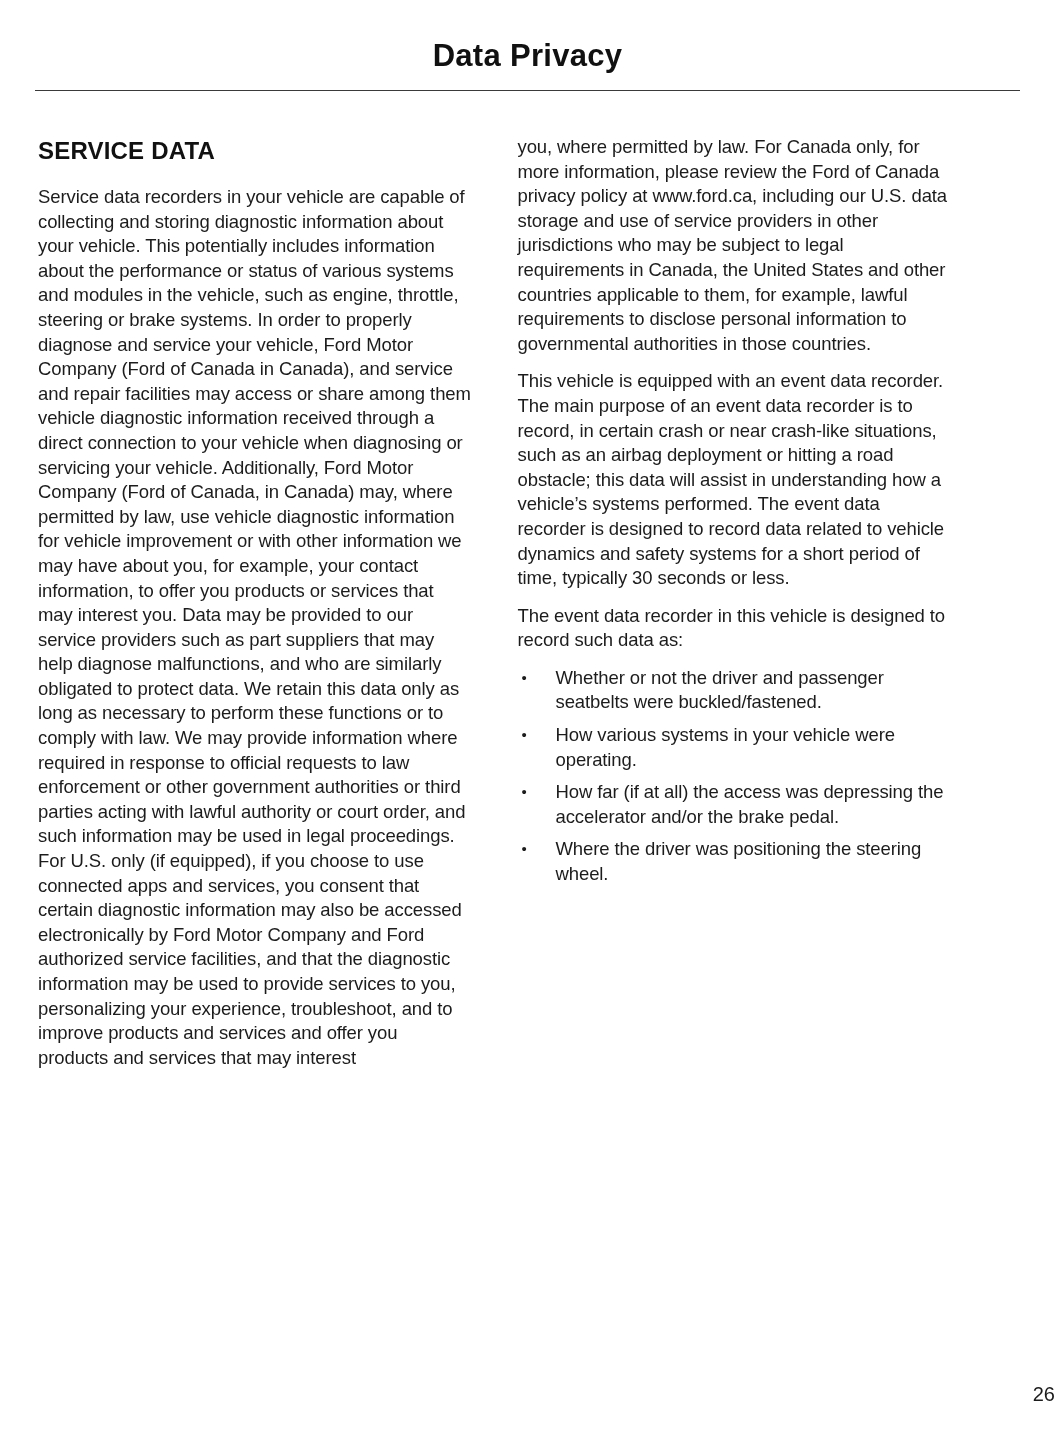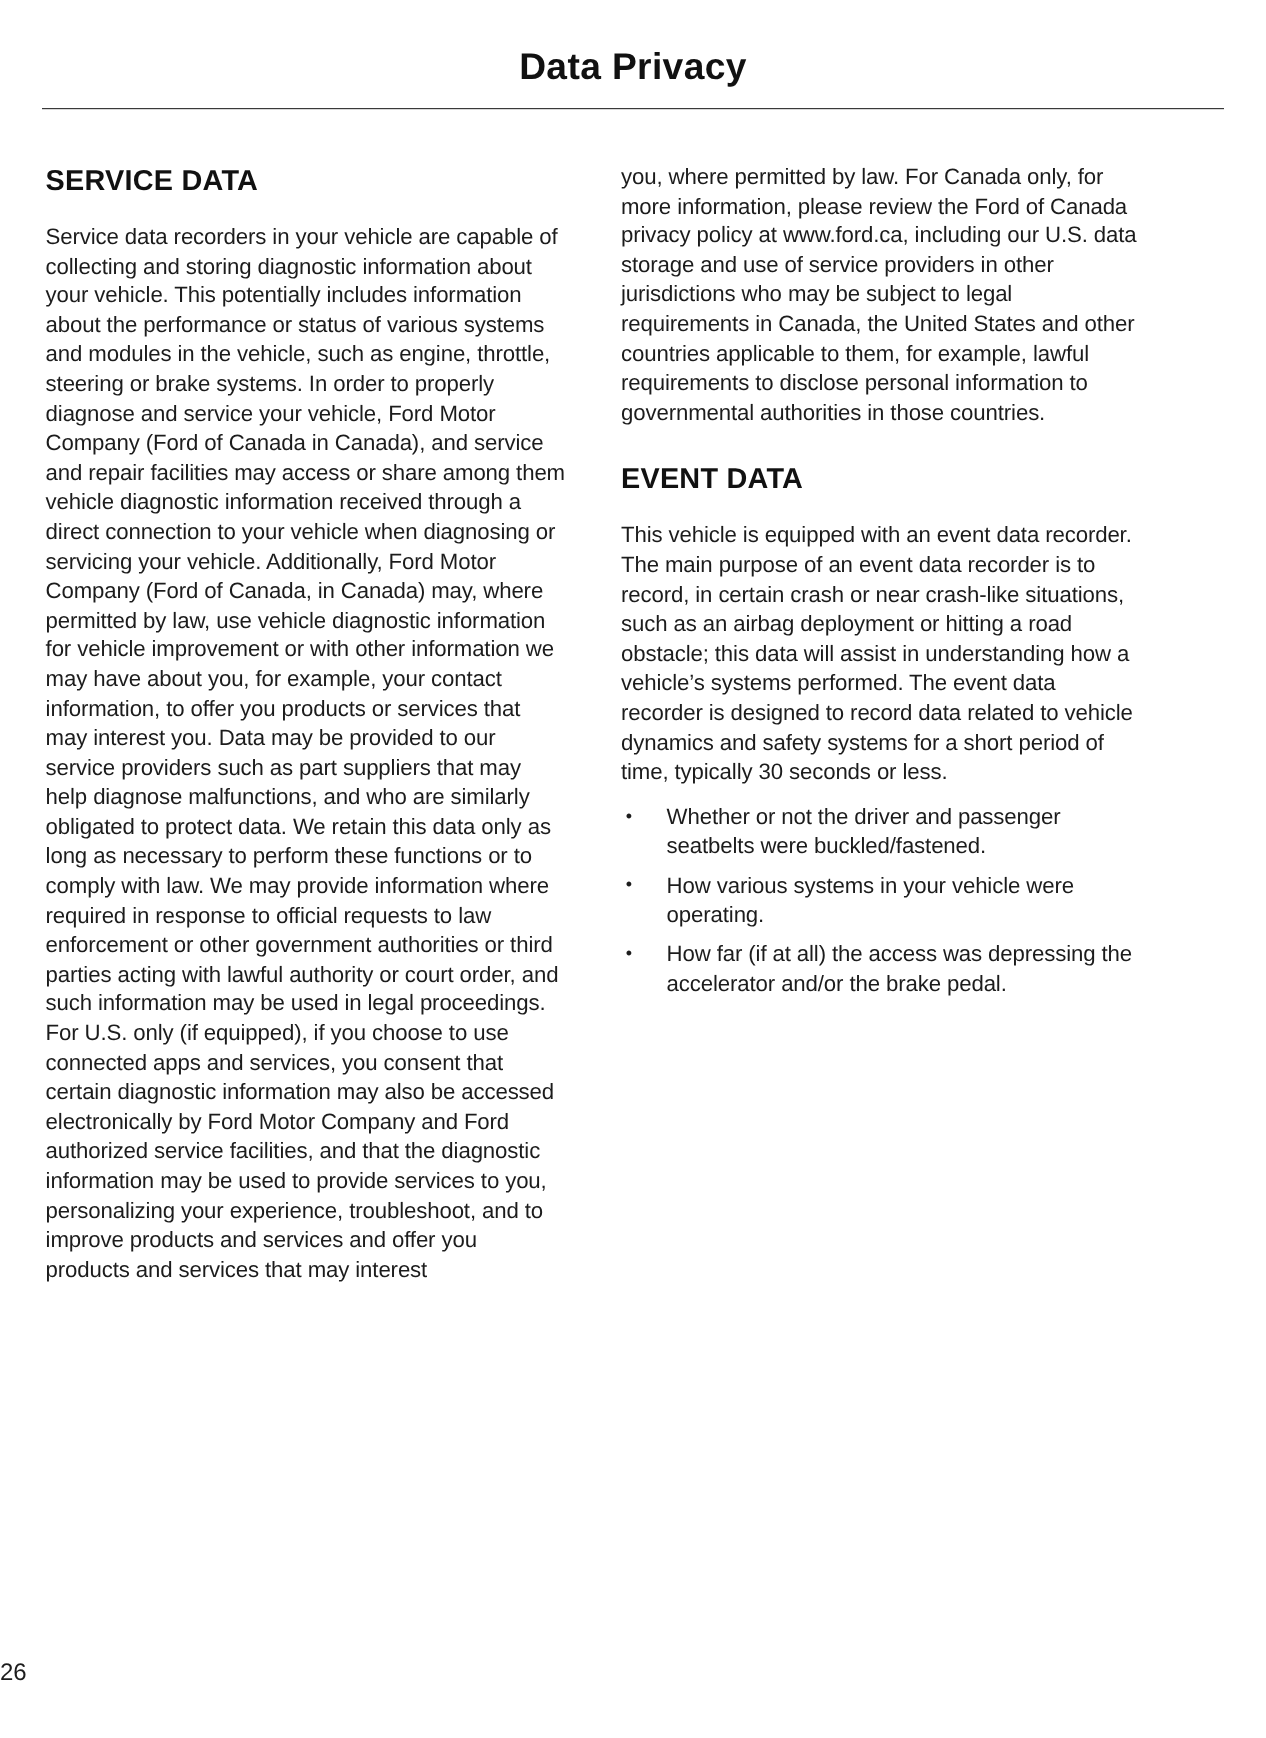--- a/index.html
+++ b/index.html
@@ -68,21 +68,21 @@
     top: 0;
     font-size: 15px;
     line-height: 24.6px;
     color: #1c1c1c;
   }
   .page-number {
     position: absolute;
     bottom: 42px;
     left: 0;
     width: 100%;
-    text-align: left;
+    text-align: right;
     font-size: 20px;
     color: #1c1c1c;
   }
 </style>
 </head>
 <body>
 
 <div class="page">
 
   <div class="doc-title">Data Privacy</div>
@@ -92,29 +92,30 @@
   <div class="content">
 
     <div class="col">
       <div class="section-heading">SERVICE DATA</div>
       <p class="body-text">Service data recorders in your vehicle are capable of collecting and storing diagnostic information about your vehicle. This potentially includes information about the performance or status of various systems and modules in the vehicle, such as engine, throttle, steering or brake systems. In order to properly diagnose and service your vehicle, Ford Motor Company (Ford of Canada in Canada), and service and repair facilities may access or share among them vehicle diagnostic information received through a direct connection to your vehicle when diagnosing or servicing your vehicle. Additionally, Ford Motor Company (Ford of Canada, in Canada) may, where permitted by law, use vehicle diagnostic information for vehicle improvement or with other information we may have about you, for example, your contact information, to offer you products or services that may interest you. Data may be provided to our service providers such as part suppliers that may help diagnose malfunctions, and who are similarly obligated to protect data. We retain this data only as long as necessary to perform these functions or to comply with law. We may provide information where required in response to official requests to law enforcement or other government authorities or third parties acting with lawful authority or court order, and such information may be used in legal proceedings. For U.S. only (if equipped), if you choose to use connected apps and services, you consent that certain diagnostic information may also be accessed electronically by Ford Motor Company and Ford authorized service facilities, and that the diagnostic information may be used to provide services to you, personalizing your experience, troubleshoot, and to improve products and services and offer you products and services that may interest</p>
     </div>
 
     <div class="col">
       <p class="body-text">you, where permitted by law. For Canada only, for more information, please review the Ford of Canada privacy policy at www.ford.ca, including our U.S. data storage and use of service providers in other jurisdictions who may be subject to legal requirements in Canada, the United States and other countries applicable to them, for example, lawful requirements to disclose personal information to governmental authorities in those countries.</p>
 
-      <div class="section-heading">EVENT DATA</div>
 
       <p class="body-text">This vehicle is equipped with an event data recorder. The main purpose of an event data recorder is to record, in certain crash or near crash-like situations, such as an airbag deployment or hitting a road obstacle; this data will assist in understanding how a vehicle’s systems performed. The event data recorder is designed to record data related to vehicle dynamics and safety systems for a short period of time, typically 30 seconds or less.</p>
 
+      <p class="body-text">The event data recorder in this vehicle is designed to record such data as:</p>
 
       <ul class="bullet-list">
         <li>Whether or not the driver and passenger seatbelts were buckled/fastened.</li>
         <li>How various systems in your vehicle were operating.</li>
         <li>How far (if at all) the access was depressing the accelerator and/or the brake pedal.</li>
+        <li>Where the driver was positioning the steering wheel.</li>
       </ul>
 
     </div>
 
   </div>
 
   <div class="page-number">26</div>
 
 </div>
 

